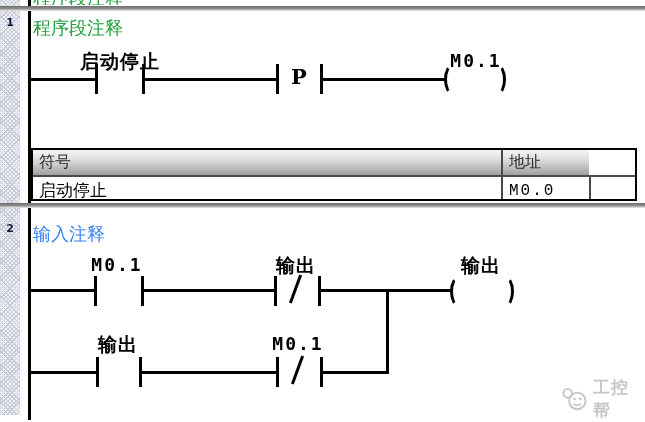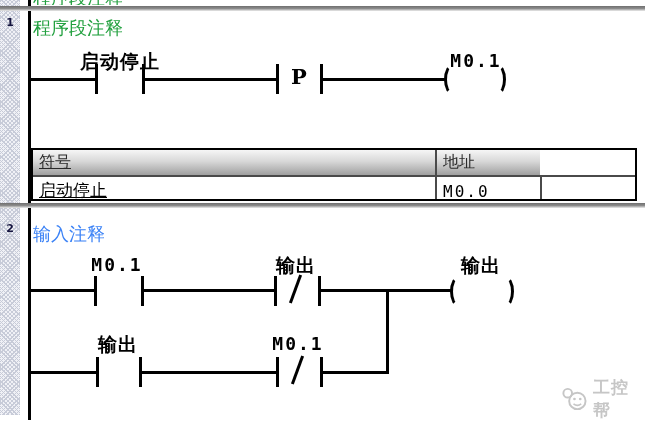--- a/index.html
+++ b/index.html
@@ -29,22 +29,22 @@
   .comment.gray{color:#3b82f6;}
   .clip-strip{position:absolute;left:33px;top:0;width:140px;height:5px;overflow:hidden;}
   .clip-strip span{display:block;margin-top:-14px;font-size:18px;color:#21a03e;white-space:nowrap;}
   
   .symtable{position:absolute;left:31px;top:148px;width:606px;height:53px;border:2px solid #000;
             box-sizing:border-box;background:#fff;}
   .trow{display:flex;width:100%;}
   .thead{height:27px;border-bottom:2px solid #4a4a4a;box-sizing:border-box;}
   .tbody{height:22px;}
   .tcell{box-sizing:border-box;padding:2px 0 0 6px;overflow:hidden;white-space:nowrap;}
-  .c1{width:402px;text-decoration:underline;}
-  .c2{width:105px;border-left:2px solid #4a4a4a;}
+  .c1{width:468px;}
+  .c2{width:88px;border-left:2px solid #4a4a4a;font-family:Liberation Mono, monospace;}
   .c3{flex:1;border-left:2px solid #4a4a4a;}
   .thead .tcell{background:linear-gradient(180deg,#f6f6f6 0%,#d8d8d8 45%,#a0a0a0 100%);
                 font-size:16px;color:#2a2a2a;}
   .tbody .tcell{font-size:17px;color:#000;}
   .tbody .addr{font-size:16px;padding-top:5px;}
   
   .watermark{position:absolute;left:560px;top:376px;display:flex;align-items:center;gap:4px;}
   .watermark .wm-text{font-size:17px;font-weight:bold;color:#c6c6c6;letter-spacing:1px;}
 </style>
 </head>

